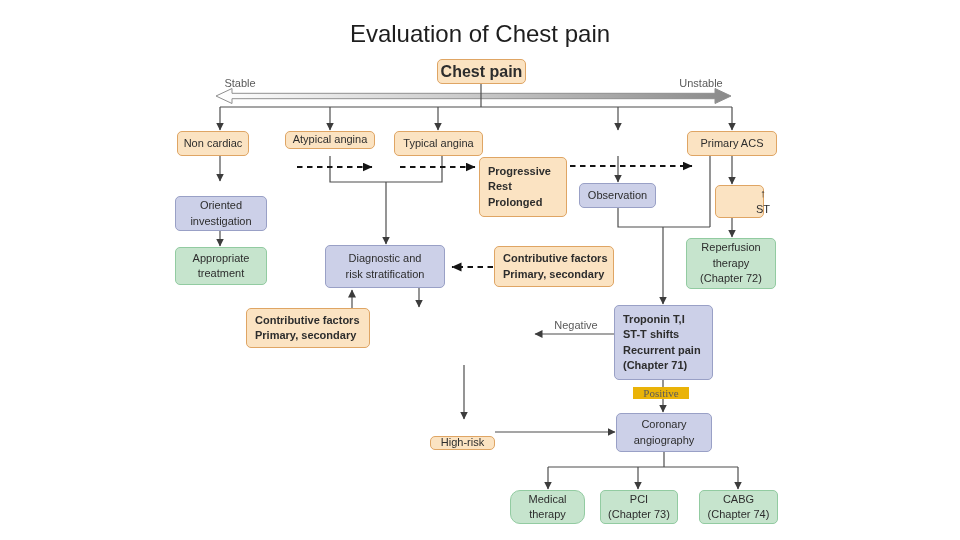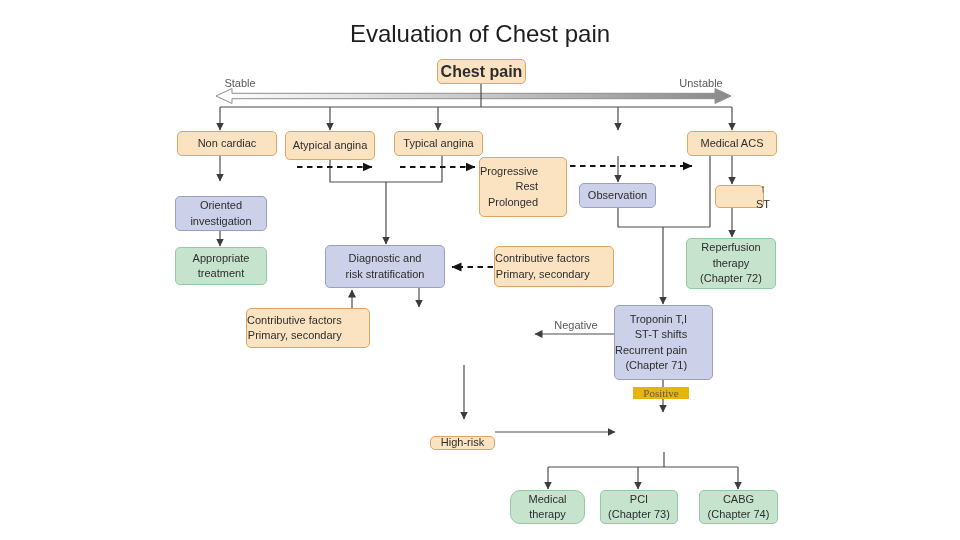--- a/index.html
+++ b/index.html
@@ -12,21 +12,21 @@
     font-size:24px;color:#1e1e1e;font-weight:400;letter-spacing:0px;
   }
   svg.connectors{position:absolute;left:0;top:0;width:960px;height:540px;z-index:1;}
   .box{
     position:absolute;z-index:2;box-sizing:border-box;
     display:flex;align-items:center;justify-content:center;
     border:1.4px solid;border-radius:5px;
     font-size:11px;line-height:15.5px;color:#2d2d2d;
     text-align:center;white-space:pre-line;
   }
-  .box.left{justify-content:flex-start;text-align:right;}
+  .box.left{justify-content:flex-start;text-align:left;padding-left:8px;font-weight:bold;}
   .box.bold{font-weight:bold;font-size:16px;}
   .orange{background:#fbe3c2;border-color:#dfa564;}
   .lavender{background:#ccd0e8;border-color:#99a0c6;}
   .green{background:#c6e4cd;border-color:#92cba1;}
   .edge-label{
     position:absolute;z-index:3;font-size:11px;color:#5a5a5a;text-align:center;
   }
   .edge-label.on-line{background:#eab308;padding:0 2px;font-family:Liberation Serif, serif;}
 </style>
 </head>
@@ -94,51 +94,53 @@
     </g>
   </svg>
 
   <div class="edge-label" style="left:218px;top:77px;width:44px;">Stable</div>
   <div class="edge-label" style="left:672px;top:77px;width:58px;">Unstable</div>
   <div class="edge-label" style="left:548px;top:319px;width:56px;">Negative</div>
   <div class="edge-label on-line" style="left:633px;top:387px;width:52px;">Positive</div>
 
   <div class="box orange bold" style="left:437px;top:59px;width:89px;height:25px;">Chest pain</div>
 
-  <div class="box orange" style="left:177px;top:131px;width:100px;height:25px;">Non cardiac</div>
-  <div class="box orange" style="left:285px;top:131px;width:90px;height:29px;text-align:right;">Atypical angina</div>
+  <div class="box orange" style="left:177px;top:131px;width:72px;height:25px;">Non cardiac</div>
+  <div class="box orange" style="left:285px;top:131px;width:90px;height:18px;text-align:right;">Atypical angina</div>
   <div class="box orange" style="left:394px;top:131px;width:89px;height:25px;">Typical angina</div>
-  <div class="box orange" style="left:687px;top:131px;width:90px;height:25px;">Medical ACS</div>
+  <div class="box orange" style="left:687px;top:131px;width:90px;height:25px;">Primary ACS</div>
 
   <div class="box lavender" style="left:175px;top:196px;width:92px;height:35px;">Oriented
 investigation</div>
   <div class="box orange left" style="left:479px;top:157px;width:88px;height:60px;">Progressive
 Rest
 Prolonged</div>
   <div class="box lavender" style="left:579px;top:183px;width:77px;height:25px;">Observation</div>
-  <div class="box orange" style="left:715px;top:185px;width:34px;height:23px;padding-left:47px;">↑ ST</div>
+  <div class="box orange" style="left:715px;top:185px;width:34px;height:33px;padding-left:47px;">↑ ST</div>
 
   <div class="box green" style="left:175px;top:247px;width:92px;height:38px;">Appropriate
 treatment</div>
   <div class="box lavender" style="left:325px;top:245px;width:120px;height:43px;">Diagnostic and
 risk stratification</div>
   <div class="box orange left" style="left:494px;top:246px;width:120px;height:41px;">Contributive factors
 Primary, secondary</div>
   <div class="box green" style="left:686px;top:238px;width:90px;height:51px;">Reperfusion
 therapy
 (Chapter 72)</div>
 
   <div class="box orange left" style="left:246px;top:308px;width:124px;height:40px;">Contributive factors
 Primary, secondary</div>
   <div class="box lavender left" style="left:614px;top:305px;width:99px;height:75px;">Troponin T,I
 ST-T shifts
 Recurrent pain
 (Chapter 71)</div>
 
   <div class="box orange" style="left:430px;top:436px;width:65px;height:14px;">High-risk</div>
+  <div class="box lavender" style="left:616px;top:413px;width:96px;height:39px;">Coronary
+angiography</div>
 
   <div class="box green" style="left:510px;top:490px;width:75px;height:34px;border-radius:10px;">Medical
 therapy</div>
   <div class="box green" style="left:600px;top:490px;width:78px;height:34px;">PCI
 (Chapter 73)</div>
   <div class="box green" style="left:699px;top:490px;width:79px;height:34px;">CABG
 (Chapter 74)</div>
 
 </div>
 

